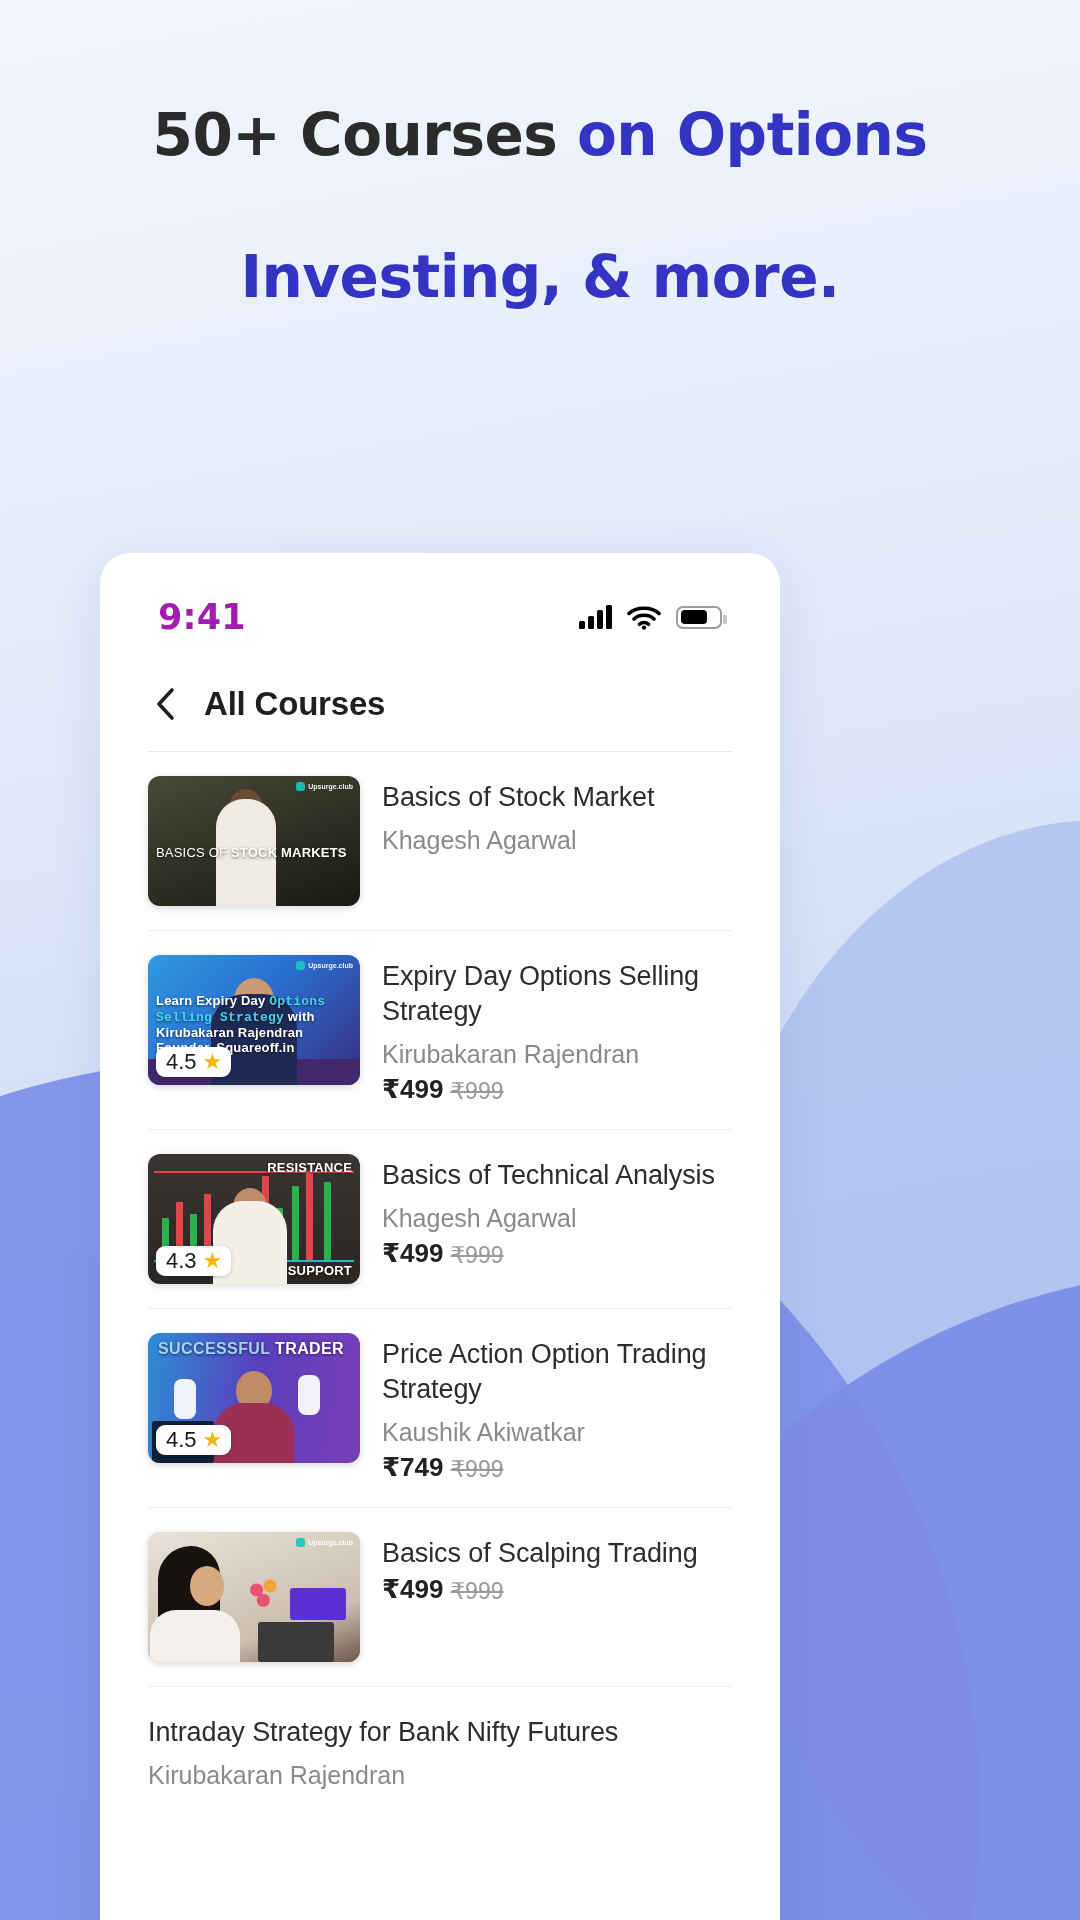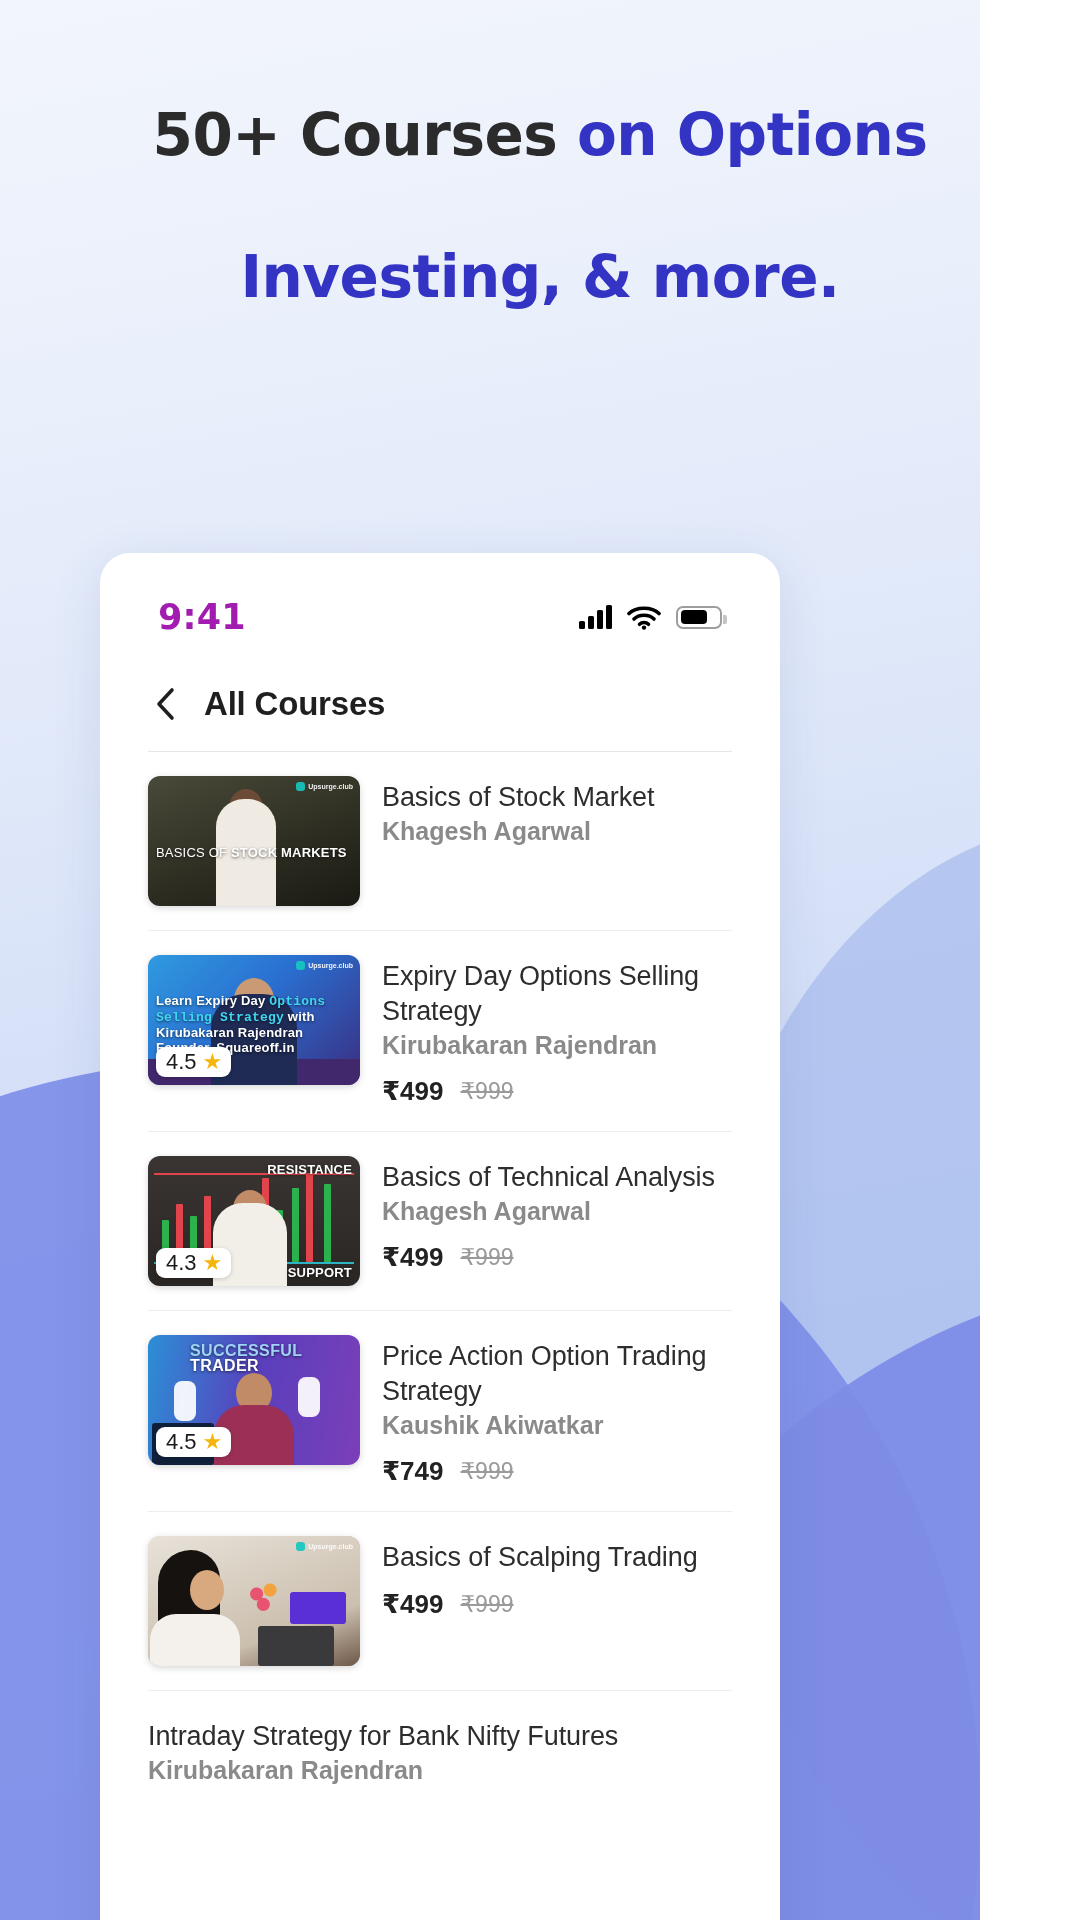--- a/index.html
+++ b/index.html
@@ -6,21 +6,21 @@
 
   html, body {
     width: 1080px;
     height: 1920px;
     overflow: hidden;
     font-family: "Liberation Sans", "DejaVu Sans", sans-serif;
   }
 
   #stage {
     position: relative;
-    width: 980px;
+    width: 1080px;
     height: 1920px;
     overflow: hidden;
     background: linear-gradient(170deg, #f2f5fc 0%, #eaf0fb 18%, #dde6f9 42%, #c8d6f5 70%, #b9caf2 100%);
   }
 
   
   .blob {
     position: absolute;
     border-radius: 50%;
     pointer-events: none;
@@ -221,27 +221,28 @@
     font-size: 27px;
     line-height: 35px;
     color: #2d2d2d;
     font-weight: 400;
     letter-spacing: -0.1px;
   }
   .course-author {
     font-size: 25px;
     line-height: 33px;
     color: #8a8a8a;
-    font-weight: 700;
+    margin-top: 9px;
+    font-weight: 400;
   }
   .price-row {
-    margin-top: 14px;
-    display: flex;
-    align-items: center;
-    gap: 17px;
+    margin-top: 3px;
+    display: flex;
+    align-items: flex-end;
+    gap: 7px;
   }
   .price-now {
     font-size: 26px;
     font-weight: 700;
     color: #222;
   }
   .price-old {
     font-size: 23px;
     color: #9a9a9a;
     text-decoration: line-through;
@@ -263,21 +264,21 @@
   .t3 { background: linear-gradient(180deg,#3a3532 0%,#2a2624 100%); }
   .t3 .cand { position:absolute; width:7px; bottom:24px; border-radius:1px; }
   .t3 .resline { position:absolute; left:6px; right:6px; top:17px; height:2px; background:#e2444b; }
   .t3 .supline { position:absolute; left:6px; right:6px; bottom:22px; height:2px; background:#2db5c4; }
   .t3 .person { position:absolute; left:48%; top:36%; width:74px; height:86px; background:#f2efe9; border-radius:30px 30px 0 0; transform:translateX(-50%); }
   .t3 .head { position:absolute; left:48%; top:26%; width:34px; height:38px; background:#c08b66; border-radius:50%; transform:translateX(-50%); }
   .t3 .tl.r { right: 8px; top: 6px; color:#fff; font-size:13px; }
   .t3 .tl.s { right: 8px; bottom: 6px; color:#fff; font-size:13px;padding-left:40px; }
 
   .t4 { background: linear-gradient(100deg,#2b8fd6 0%,#5a3fbd 50%,#7b3fb8 100%); }
-  .t4 .tl.head4 { left:10px; top:8px; font-size:16px; letter-spacing:.4px;margin-left:32px; }
+  .t4 .tl.head4 { left:10px; top:8px; font-size:16px; letter-spacing:.4px; }
   .t4 .head4 .acc { color:#9fd4f7; }
   .t4 .person { position:absolute; left:50%; bottom:0; width:80px; height:60px; background:#9c2f55; border-radius:30px 30px 0 0; transform:translateX(-50%); }
   .t4 .head { position:absolute; left:50%; bottom:52px; width:36px; height:40px; background:#c08b66; border-radius:50%; transform:translateX(-50%); }
   .t4 .mon { position:absolute; left:4px; bottom:0; width:62px; height:42px; background:#10203a; border-radius:3px; }
   .t4 .fig { position:absolute; width:22px; height:40px; background:#fff; border-radius:8px; opacity:.92; }
 
   .t5 { background: linear-gradient(140deg,#dcd6cd 0%,#cfc6ba 40%,#8a7260 100%); }
   .t5 .wall { position:absolute; inset:0; background:linear-gradient(160deg,#e8e2d9,#cbbfae 70%,#6e5848); }
   .t5 .hair { position:absolute; left:10px; top:14px; width:62px; height:86px; background:#15120f; border-radius:34px 30px 16px 16px; }
   .t5 .face { position:absolute; left:42px; top:34px; width:34px; height:40px; background:#d8a87e; border-radius:50%; }

